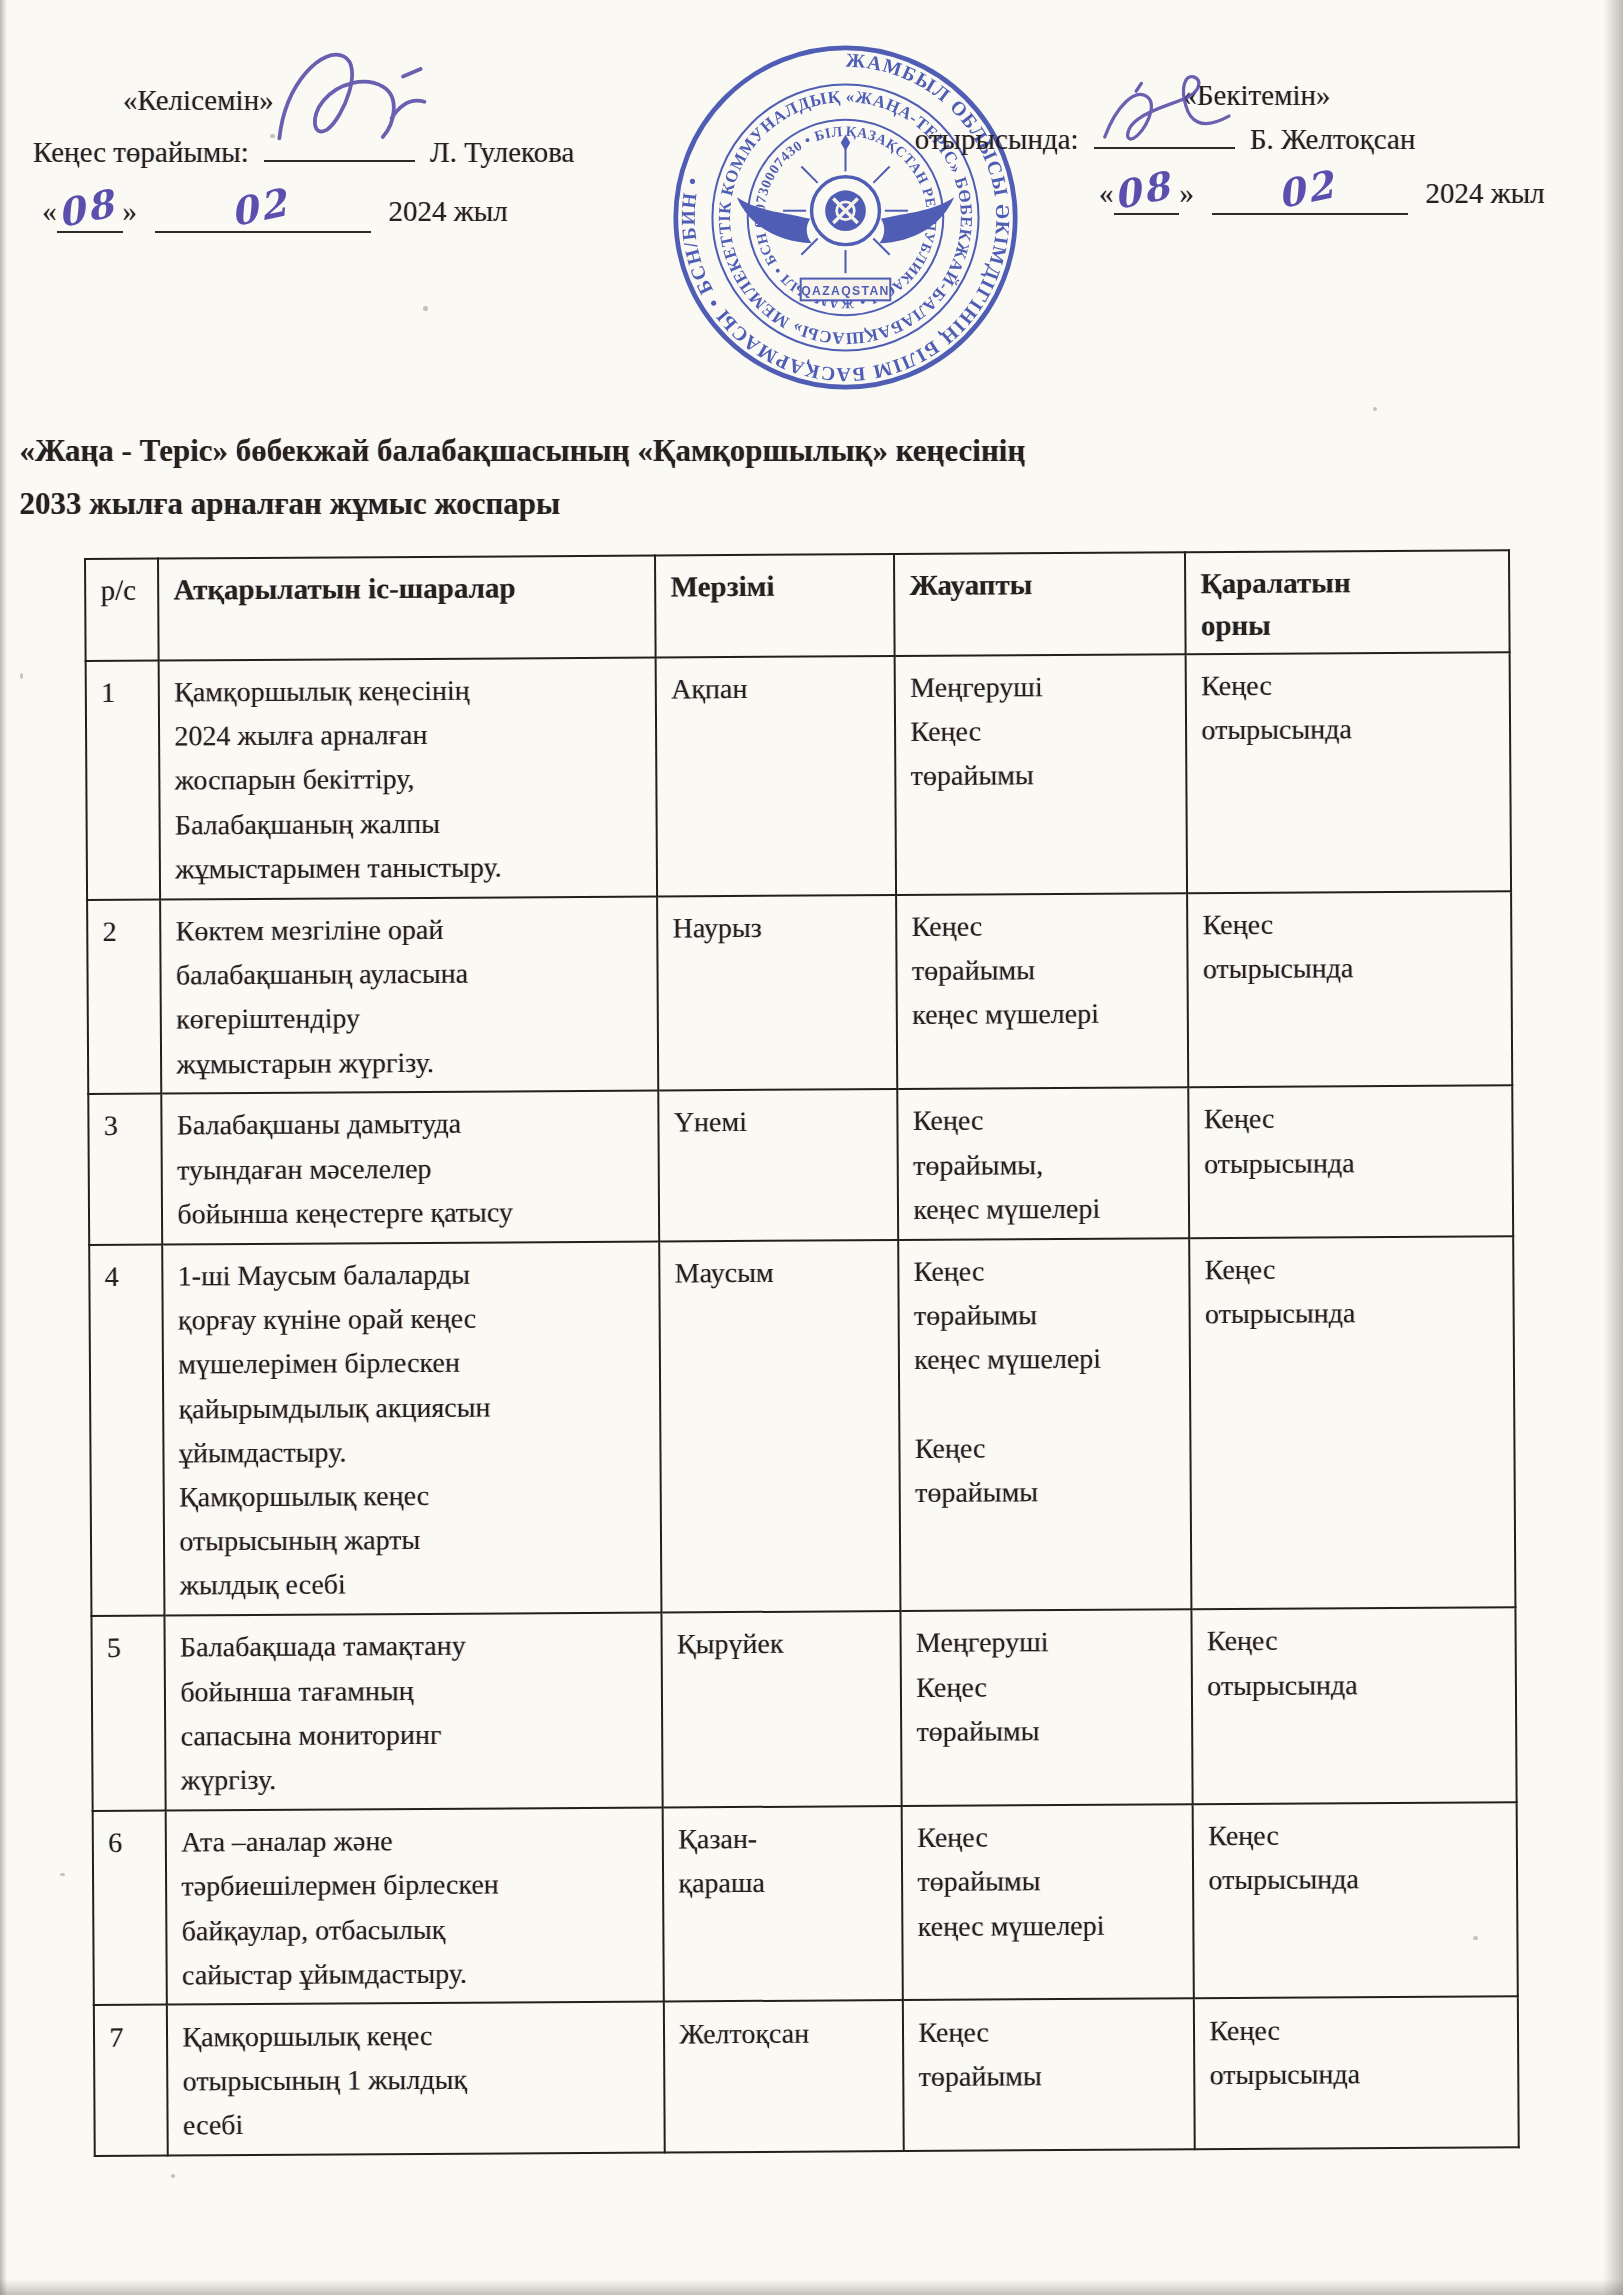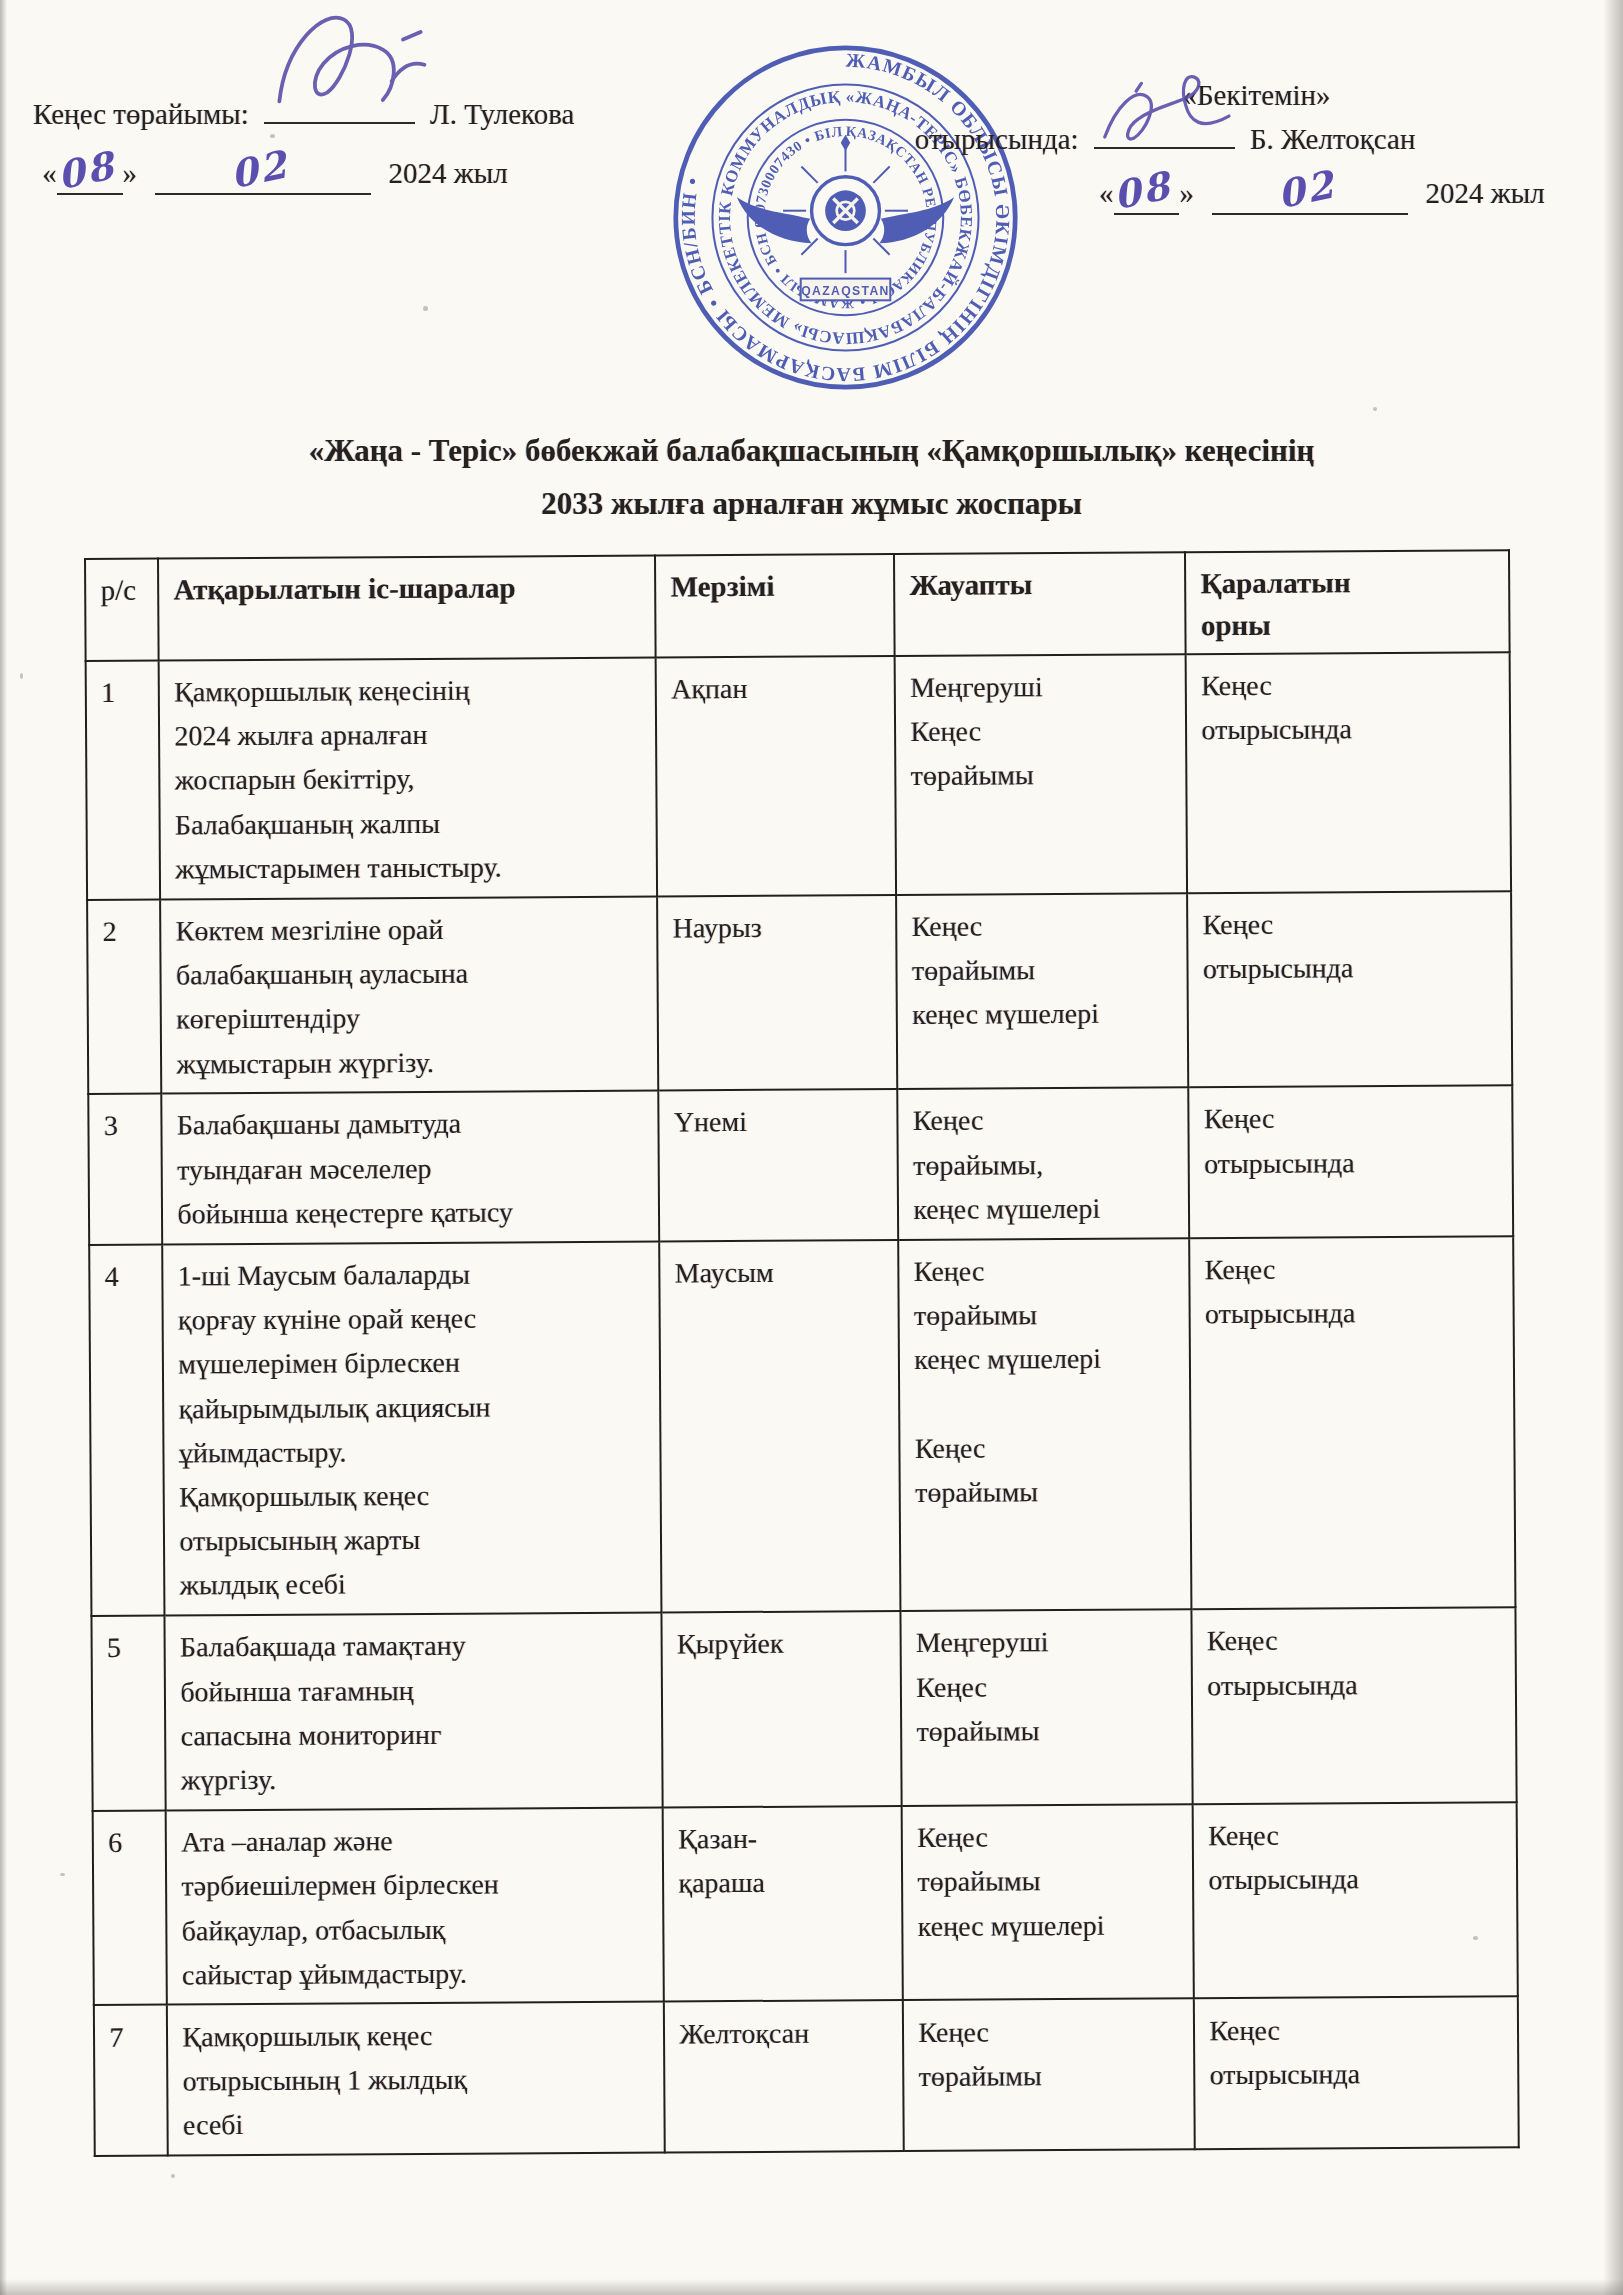--- a/index.html
+++ b/index.html
@@ -44,21 +44,21 @@
     transform:rotate(-12deg) skewX(-6deg);
     letter-spacing:2.6px;
     text-shadow:none;
     line-height:.9;
   }
   .month-slot .hand{position:relative;top:-1.3px;}
 
   
   .title{
     position:absolute;left:19.6px;top:424px;width:1584px;z-index:2;
-    text-align:center;font-weight:bold;font-size:31px;line-height:1.72;
+    text-align:left;font-weight:bold;font-size:31px;line-height:1.72;
   }
 
   
   .stamp-wrap{
     position:absolute;left:669px;top:41px;width:353px;height:353px;z-index:1;
     opacity:.9;mix-blend-mode:multiply;
   }
 
   
   table.plan{
@@ -132,20 +132,21 @@
         <circle cx="260" cy="250" r="13" stroke-width="4"></circle>
       </g>
       <g>
         <rect x="194" y="350" width="132" height="32" fill="#fbf9f4" stroke-width="3" stroke="#3d4fb5"></rect>
         <text x="260" y="374" font-size="18" font-weight="bold" text-anchor="middle" letter-spacing="2" font-family="Liberation Sans, sans-serif" fill="#3d4fb5">QAZAQSTAN</text>
       </g>
     </svg>
   </div>
 
   <div class="hdr hdr-left scan-ink">
+    <div class="hdr-line label-line">«Келісемін»</div>
     <div class="hdr-line role-line">
       <span>Кеңес төрайымы:</span>
       <span class="uline sig-slot">
         <svg width="164" height="131" viewBox="0 0 260 200">
           <g fill="none" stroke="#564ba8" stroke-width="6" stroke-linecap="round" opacity=".88">
             <path d="M18 160 C28 70 88 14 120 30 C152 46 120 126 94 146 C72 160 66 126 88 100 C112 72 154 62 182 78 C210 94 200 138 182 158"></path>
             <path d="M196 128 C210 106 228 96 248 102"></path>
             <path d="M214 62 L242 50"></path>
           </g>
         </svg>

